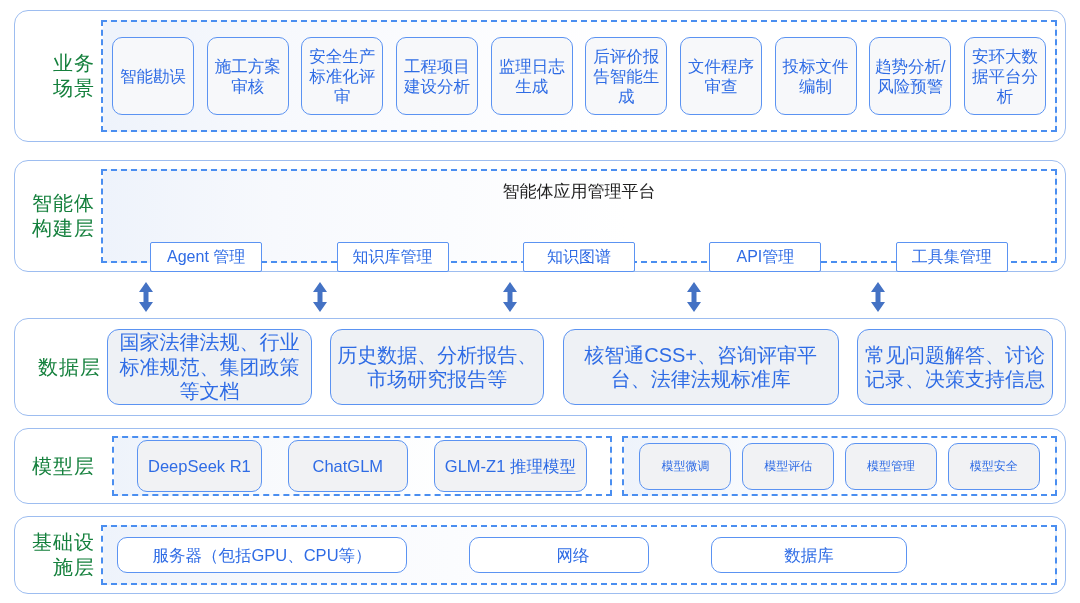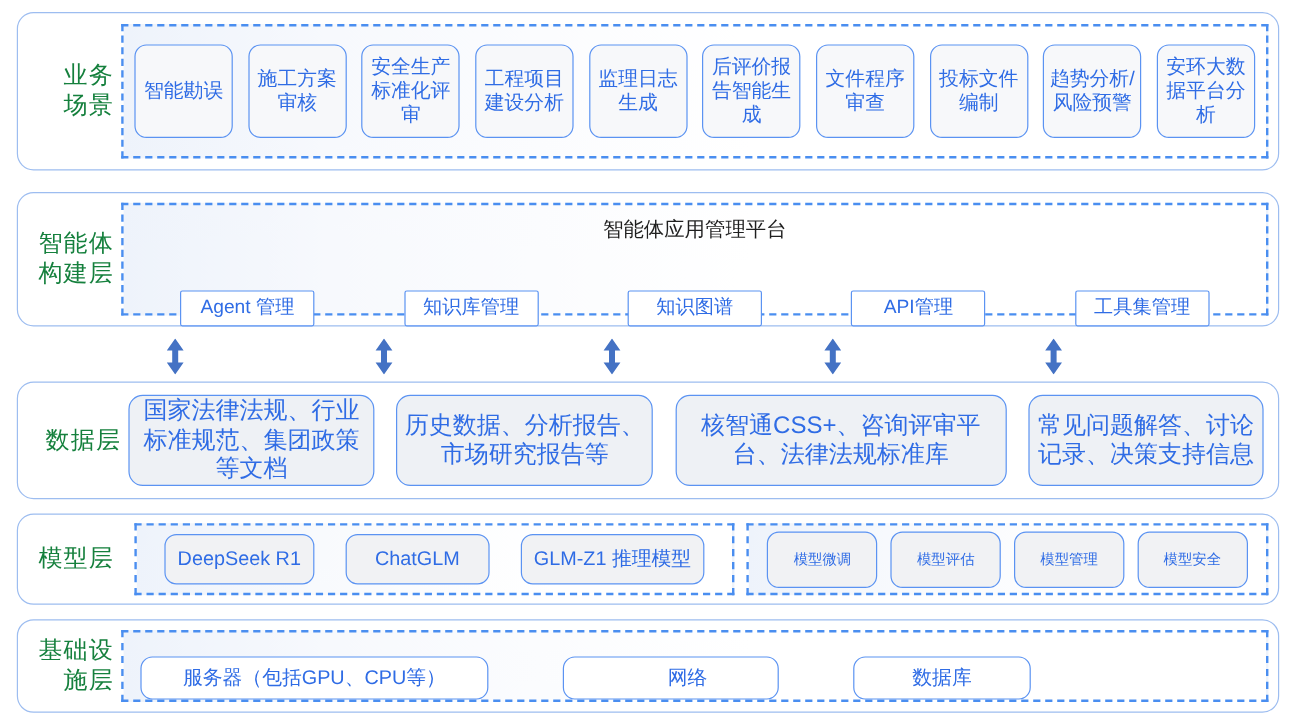--- a/index.html
+++ b/index.html
@@ -114,31 +114,31 @@
     gap:10px;padding:0 8px 0 0;
   }
   .dashed-grp{
     box-sizing:border-box;
     border:2px dashed #4a8ef0;
     height:60px;display:flex;align-items:center;justify-content:space-around;
     background:linear-gradient(to right,#eef3fb 0%,#f8fafd 30%,#ffffff 70%,#ffffff 100%);
   }
   #grp-models{flex:0 0 500px;padding:0 10px;}
   #grp-ops{flex:1 1 auto;padding:0 10px;}
-  .model-chip{height:42px;min-width:120px;padding:0 10px;font-size:16.5px;background:#f1f2f4;}
+  .model-chip{height:52px;min-width:120px;padding:0 10px;font-size:16.5px;background:#f1f2f4;}
   .ops-chip{height:47px;min-width:92px;padding:0 8px;font-size:12px;background:#f1f2f4;}
 
   
   #row-infra{left:14px;top:516px;width:1052px;height:78px;}
   #row-infra .layer-label{width:74px;}
-  #row-infra .dashed{margin:6px 8px 6px 0;height:60px;padding:0 14px;justify-content:flex-start;gap:62px;align-items:flex-end;}
+  #row-infra .dashed{margin:6px 8px 6px 0;height:60px;padding:0 14px;justify-content:flex-start;gap:62px;}
   .infra-chip{height:36px;font-size:16.5px;border-radius:10px;background:#ffffff;}
   #infra-0{width:290px;}
   #infra-1{width:180px;padding-left:32px;}
-  #infra-2{width:148px;}
+  #infra-2{width:196px;}
 </style>
 </head>
 <body>
 
 <div class="canvas">
 
   <div class="layer" id="row-business">
     <div class="layer-label">业务
 场景</div>
     <div class="dashed">

